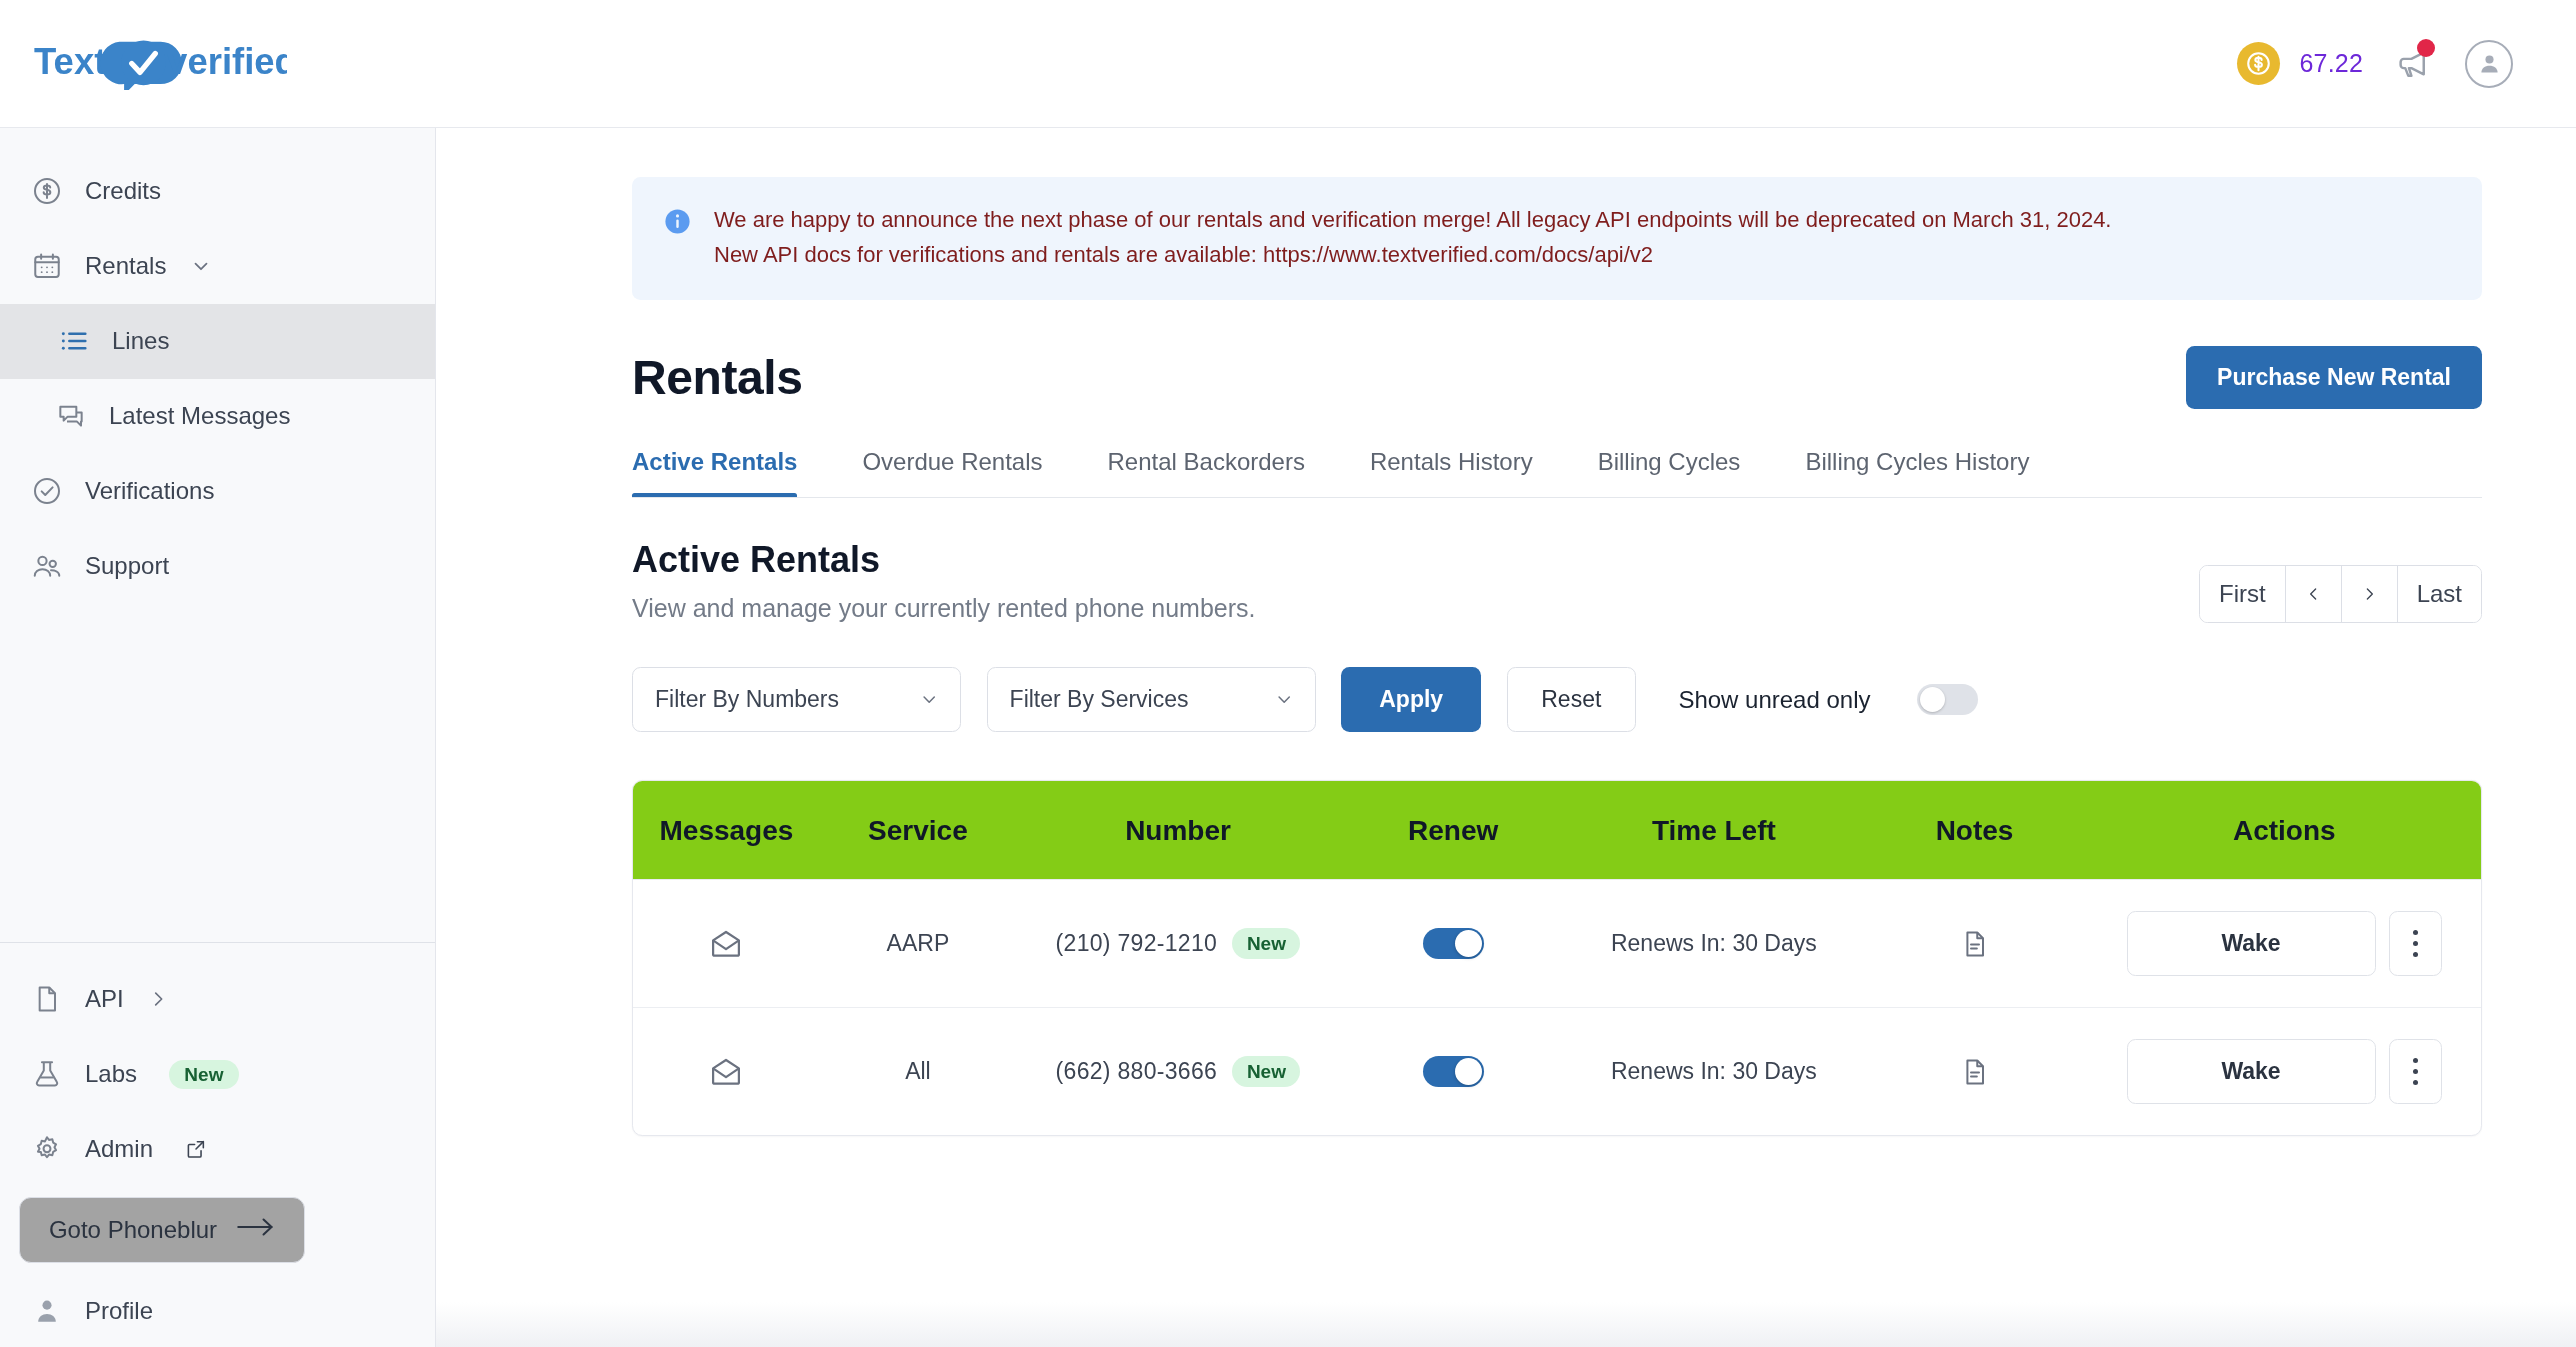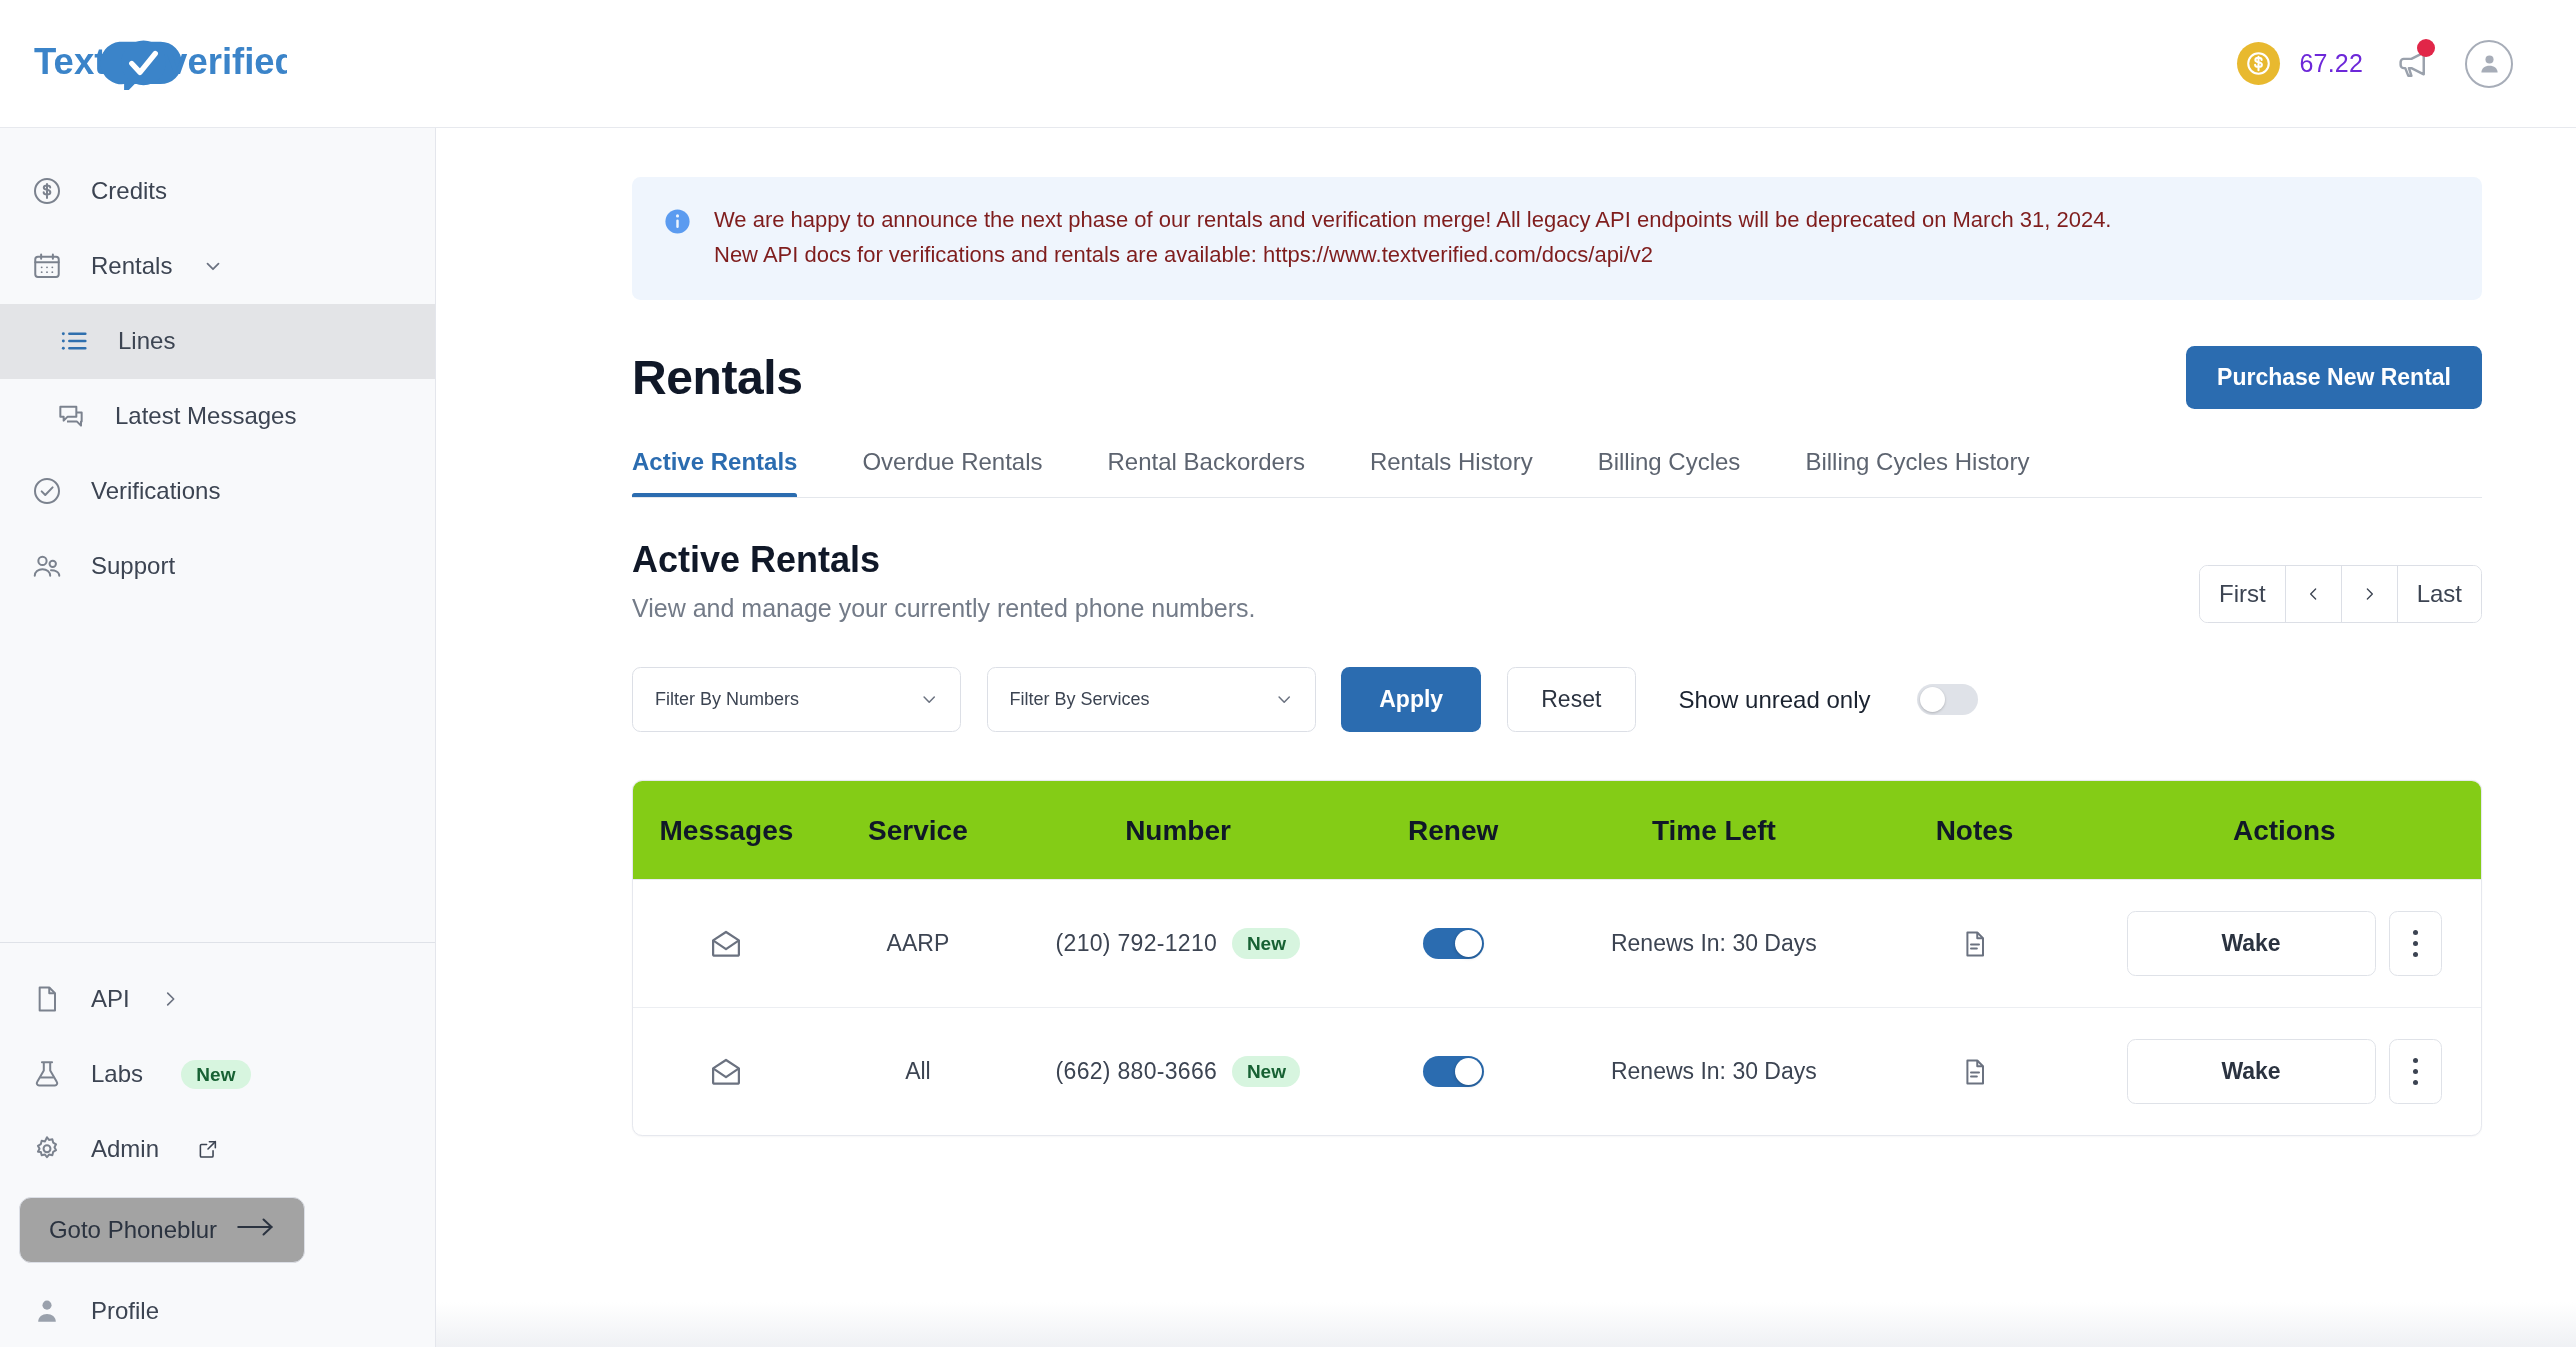--- a/index.html
+++ b/index.html
@@ -48,21 +48,21 @@
   
   .sidebar {
     width: 436px; flex: 0 0 436px;
     background: #f8f9fb;
     border-right: 0.9px solid #e4e6ec;
     display: flex; flex-direction: column;
     position: relative;
   }
   .side-top { padding-top: 25.6px; }
   .side-item {
-    display: flex; align-items: center; gap: 26px;
+    display: flex; align-items: center; gap: 20px;
     height: 75px; padding-left: 29px; cursor: pointer;
     color: #3c4452; font-size: 24px; text-align: right;
   }
   .side-item.sub { padding-left: 53px; }
   .side-item.active { background: #e3e4e7; border-left: 3.4px solid transparent; }
   .side-ico { width: 36px; height: 36px; flex: 0 0 36px; display: flex; align-items: center; justify-content: center; }
   .side-ico svg { width: 32px; height: 32px; }
   .side-label { white-space: nowrap; }
   .chev { width: 22px; height: 22px; margin-left: 3.4px; display:flex; align-items:center; }
   .chev svg { width: 22px; height: 22px; }
@@ -131,21 +131,21 @@
     font-size: 24px; color: #3c4452; padding: 0 19px; cursor: pointer;
     border-right: 0.9px solid #dcdfe6; background: #fff;
   }
   .pager-btn:last-child { border-right: none; }
   .pager-btn svg { width: 17px; height: 22px; }
 
   .filters { display: flex; align-items: center; gap: 25.6px; margin-top: 44px; }
   .select {
     width: 329px; height: 65px; border: 0.9px solid #dcdfe6; border-radius: 8.5px;
     background: #fff; display: flex; align-items: center; justify-content: space-between;
-    padding: 0 20.4px 0 22px; font-size: 18px; color: #3c4452; cursor: pointer;
+    padding: 0 20.4px 0 22px; font-size: 23px; color: #3c4452; cursor: pointer;
   }
   .select svg { width: 20.4px; height: 20.4px; }
   .apply-btn {
     background: #2b6cb0; color: #fff; font-size: 23px; font-weight: 700;
     border: none; border-radius: 8.5px; height: 65px; width: 140px; cursor: pointer;
   }
   .reset-btn {
     background: #fff; color: #2b3340; font-size: 23px; font-weight: 400;
     border: 0.9px solid #dcdfe6; border-radius: 8.5px; height: 65px; width: 129px; cursor: pointer;
   }

